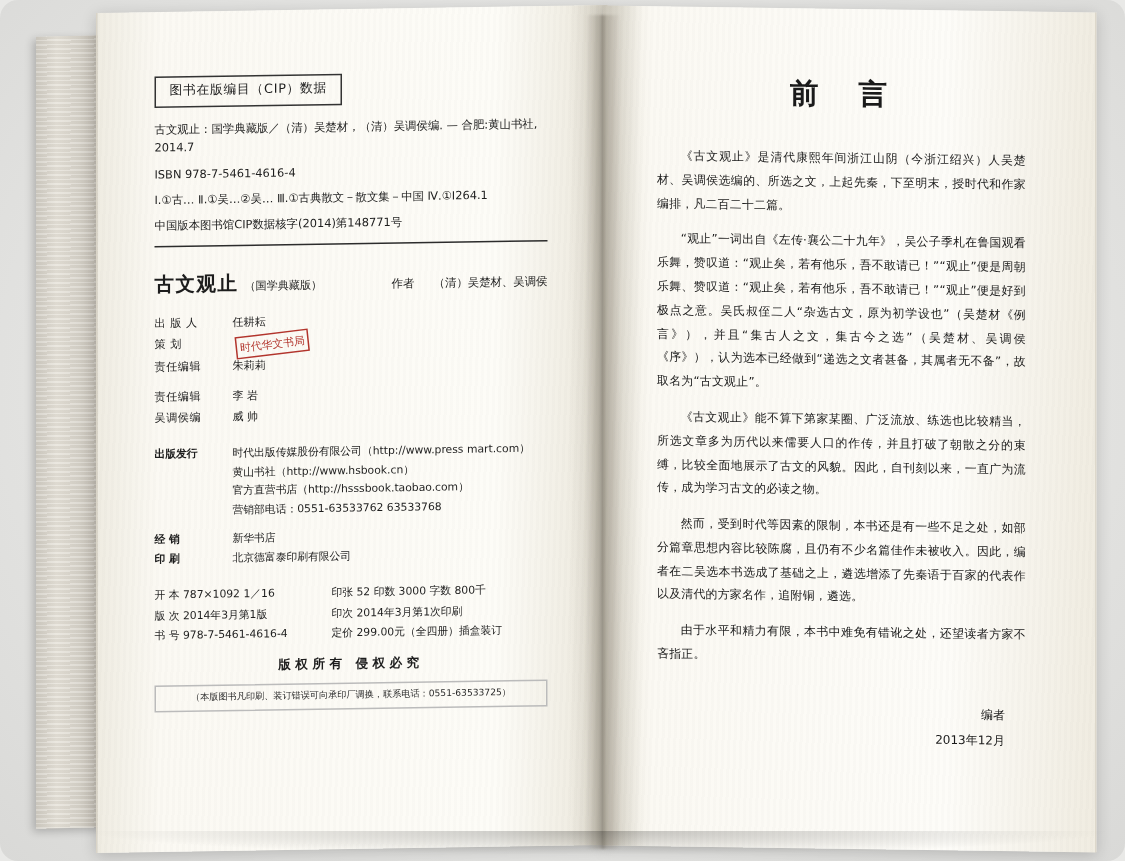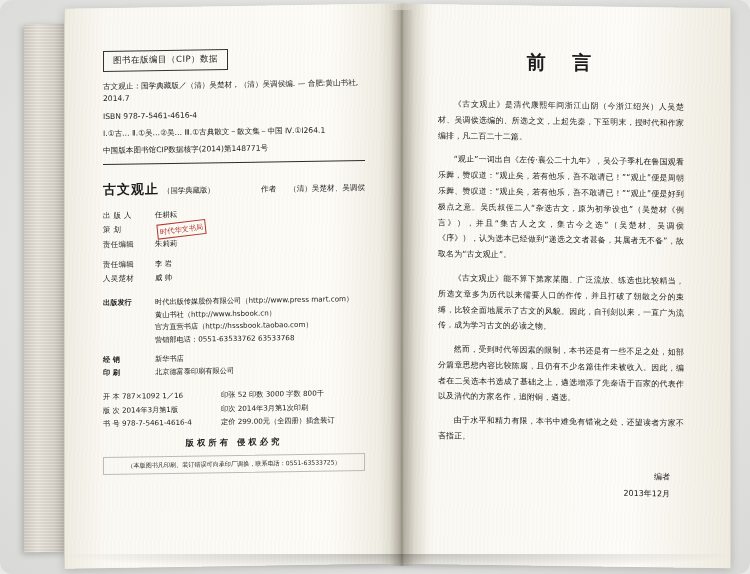--- a/index.html
+++ b/index.html
@@ -161,21 +161,21 @@
           <div class="row">
               <span class="k">责任编辑</span>
               <span class="v">朱莉莉</span>
             </div>
           <div style="height:6px"></div>
           <div class="row">
               <span class="k">责任编辑</span>
               <span class="v">李 岩</span>
             </div>
           <div class="row">
-              <span class="k">人吴楚材</span>
+              <span class="k">吴调侯编</span>
               <span class="v">威 帅</span>
             </div>
         </div>
 
         <div class="meta2">
           <div class="pub-row">
               <span class="k">出版发行</span>
               <span class="v">时代出版传媒股份有限公司（http://www.press mart.com）</span>
             </div>
           <div class="pub-row">

